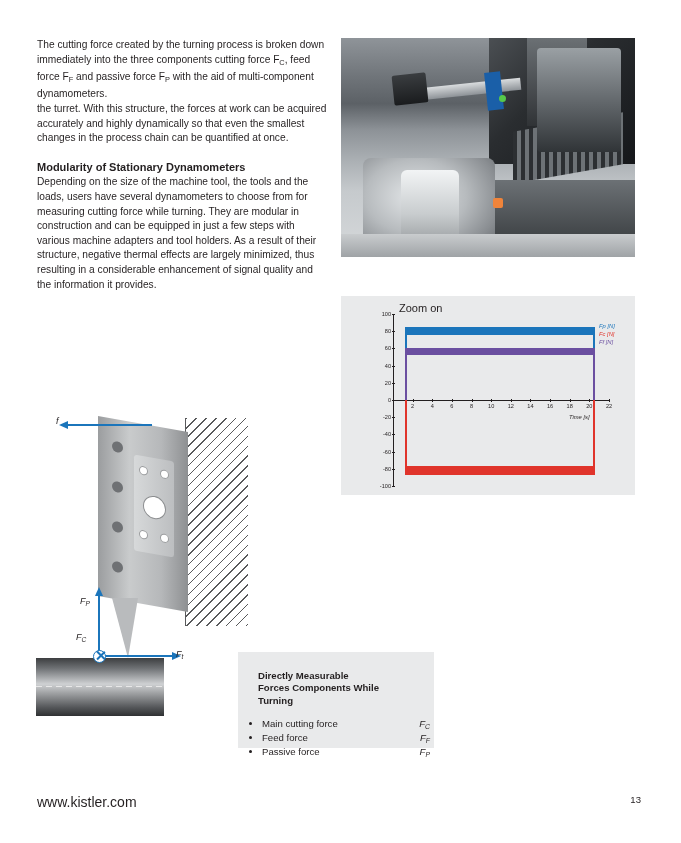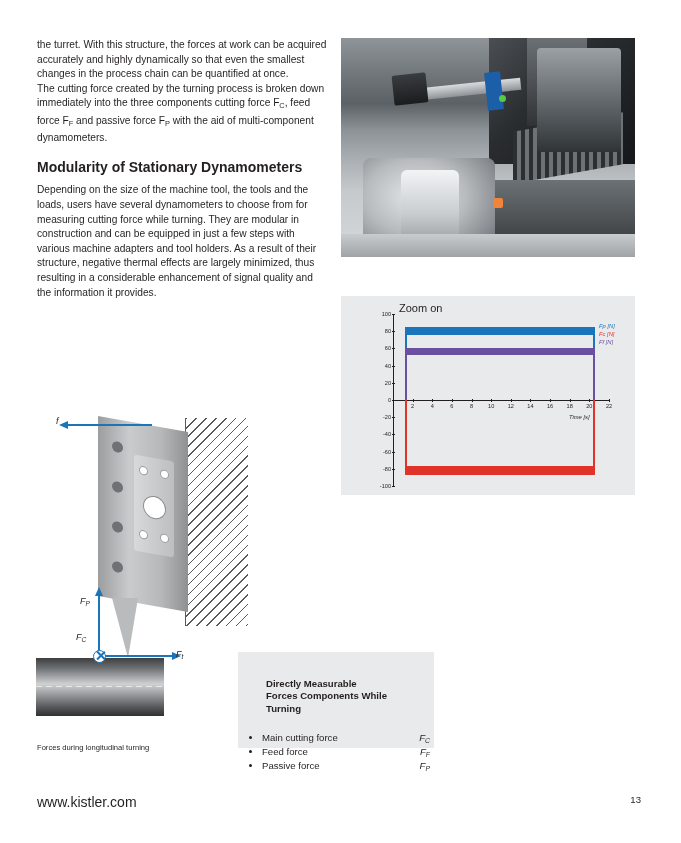--- a/index.html
+++ b/index.html
@@ -24,23 +24,23 @@
     top: 38px;
     width: 290px;
     font-size: 10.2px;
     line-height: 14.6px;
     color: #231f20;
   }
   .para { margin: 0 0 0 0; }
   .para + .para { margin-top: 0px; }
   .sub-head {
     font-weight: bold;
-    font-size: 14px;
+    font-size: 11px;
     margin-top: 14px;
-    margin-bottom: 9px;
+    margin-bottom: 1px;
   }
   sub { font-size: 7.4px; vertical-align: -0.25em; }
 
   
   .photo {
     position: absolute;
     left: 341px;
     top: 38px;
     width: 294px;
     height: 219px;
@@ -280,21 +280,21 @@
   #cap-diagram { left: 37px; top: 743px; width: 230px; }
 
   
   .infobox {
     position: absolute;
     left: 238px; top: 652px;
     width: 196px; height: 96px;
     background: #e9eaeb;
   }
   .infobox h4 {
-    margin: 16px;
+    margin: 8px;
     padding: 10px 12px 0 12px;
     font-size: 9.6px;
     line-height: 12.4px;
     font-weight: bold;
     color: #231f20;
   }
   .infobox ul {
     margin: 10px 0 0 0;
     padding: 0 10px 0 24px;
     list-style: disc;
@@ -317,24 +317,24 @@
     position: absolute; right: 40px; top: 794px;
     font-size: 9.6px; color: #231f20;
   }
 </style>
 </head>
 <body>
 
 <div id="page">
 
   <div class="body-col">
-    <p class="para">the turret. With this structure, the forces at work can be acquired accurately and highly dynamically so that even the smallest changes in the process chain can be quantified at once.</p>
     <p class="para">
       <span>The cutting force created by the turning process is broken down immediately into the three components cutting force F</span><sub>C</sub><span>, feed force F</span><sub>F</sub><span> and passive force F</span><sub>P</sub><span> with the aid of multi-component dynamometers.</span>
     </p>
+    <p class="para">the turret. With this structure, the forces at work can be acquired accurately and highly dynamically so that even the smallest changes in the process chain can be quantified at once.</p>
     <div class="sub-head">Modularity of Stationary Dynamometers</div>
     <p class="para">Depending on the size of the machine tool, the tools and the loads, users have several dynamometers to choose from for measuring cutting force while turning. They are modular in construction and can be equipped in just a few steps with various machine adapters and tool holders. As a result of their structure, negative thermal effects are largely minimized, thus resulting in a considerable enhancement of signal quality and the information it provides.</p>
   </div>
 
   <div class="photo">
     <div class="ph-sky"></div>
     <div class="ph-darkblock"></div>
     <div class="ph-darkblock2"></div>
     <div class="ph-fins"></div>
     <div class="ph-turret"></div>
@@ -441,21 +441,20 @@
     </div>
     <div class="vlabel" style="left:146px; top:239px;">
       <span>F</span><sub>t</sub>
     </div>
 
     <div class="xmark" style="left:63px; top:240px;"></div>
     <div class="vlabel" style="left:46px; top:222px;">
       <span>F</span><sub>C</sub>
     </div>
   </div>
-  <div class="caption" id="cap-diagram">Forces during longitudinal turning</div>
 
   <div class="infobox">
     <h4>
       <span>Directly Measurable</span><br>
       <span>Forces Components While Turning</span>
     </h4>
     <ul>
       <li>
         <span>Main cutting force</span>
         <span class="val"><span>F</span><sub>C</sub></span>

